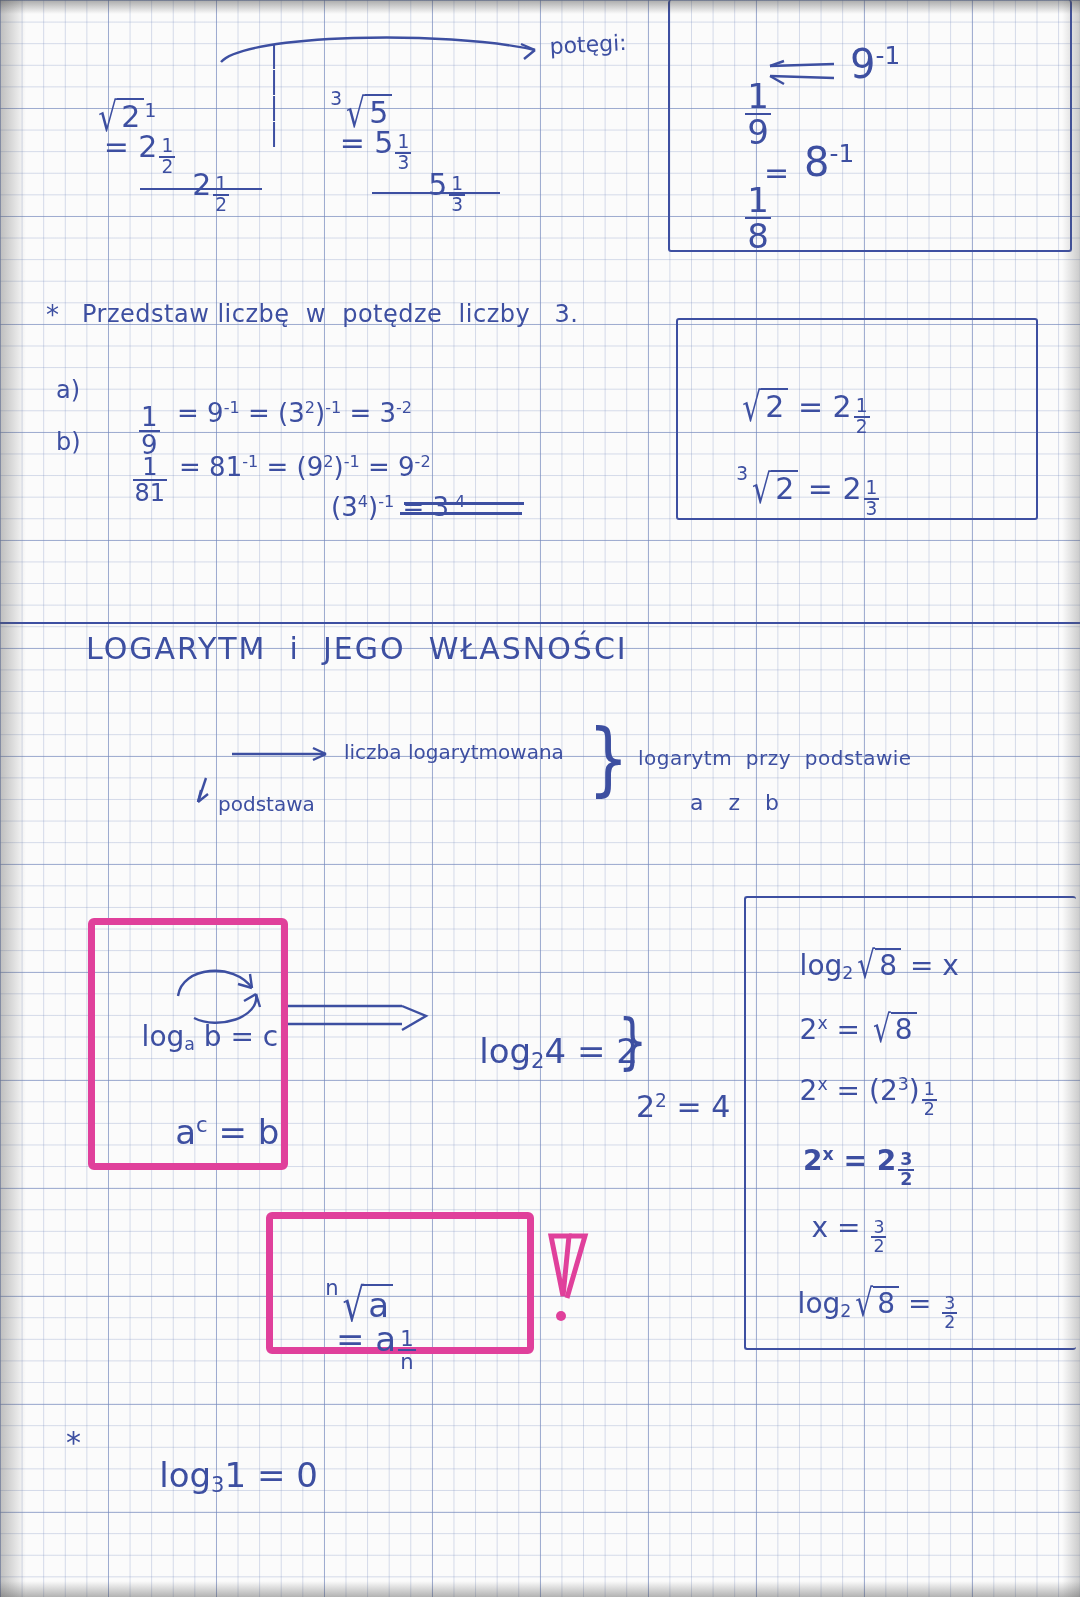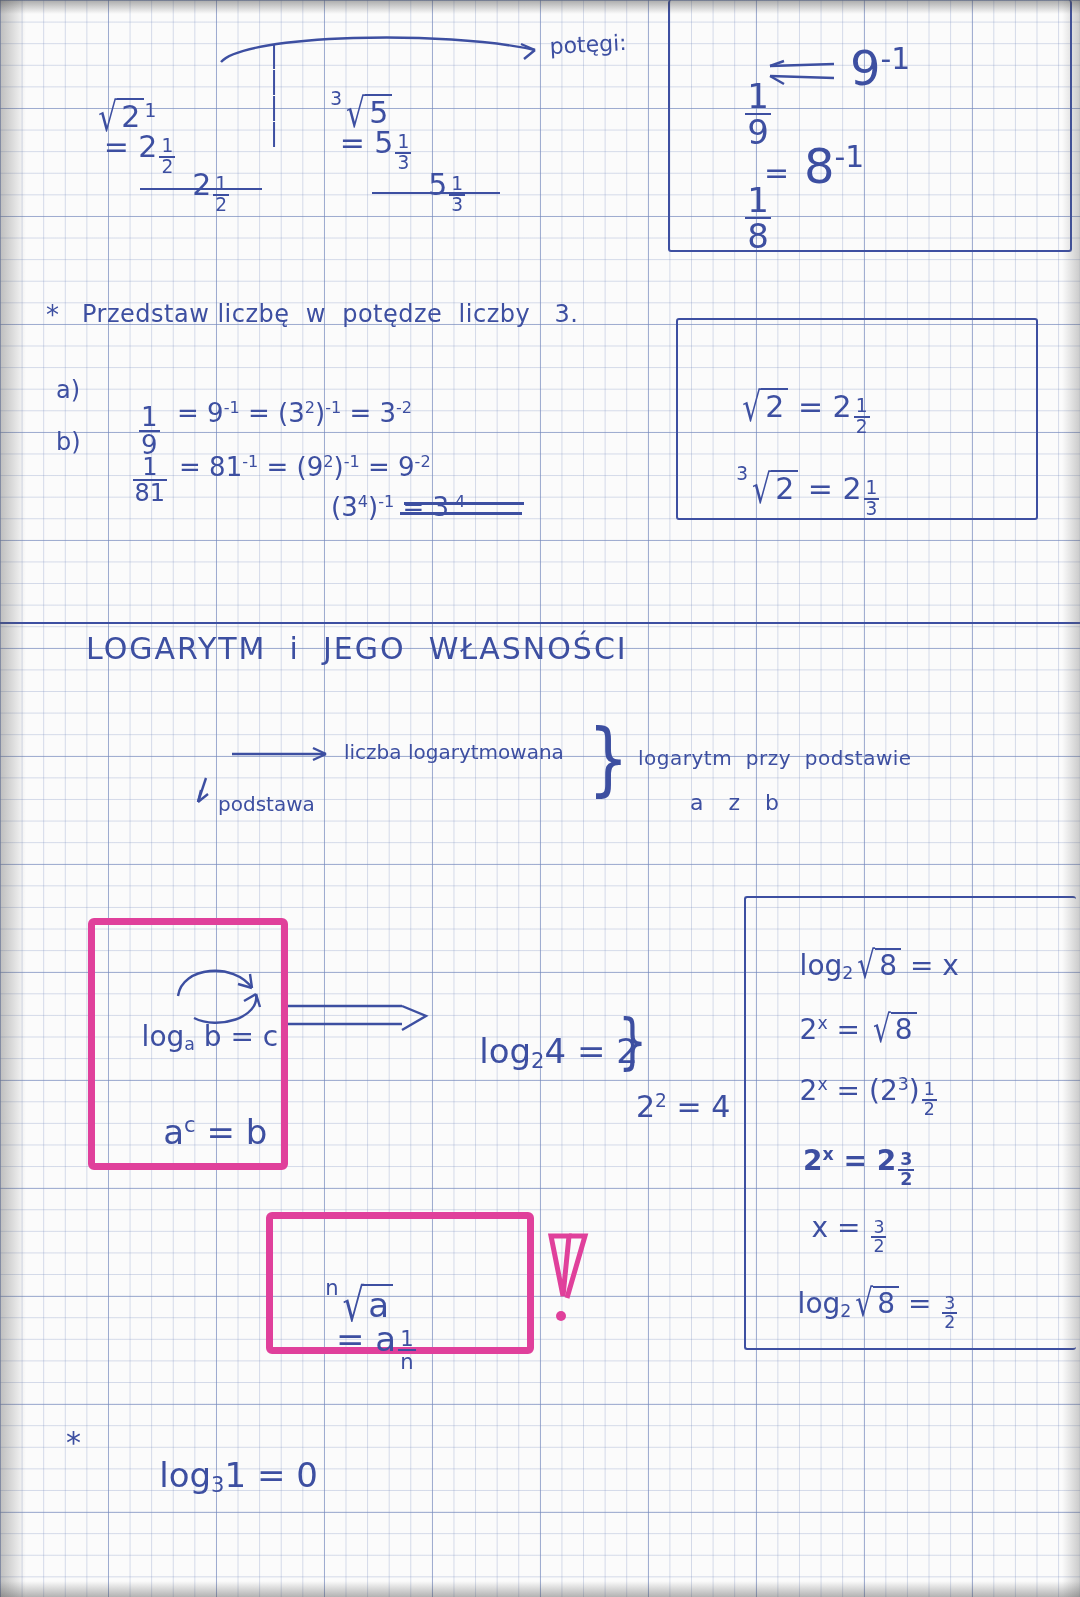--- a/index.html
+++ b/index.html
@@ -40,21 +40,21 @@
     position:absolute;
     color:#3d4fa1;
     font-family:"DejaVu Sans",sans-serif;
     white-space:pre;
     line-height:1;
   }
   .ink.pink{color:#e0409b;}
   .hw{ transform-origin:left top; }
   .s20{font-size:20px}.s22{font-size:22px}.s24{font-size:24px}
   .s26{font-size:26px}.s28{font-size:28px}.s30{font-size:30px}
-  .s34{font-size:34px}.s40{font-size:48px}
+  .s34{font-size:34px}.s40{font-size:40px}
 
   
   .frac{display:inline-flex;flex-direction:column;align-items:center;
         vertical-align:-0.45em;line-height:1;margin:0 2px;}
   .frac .num{display:block;padding:0 2px;}
   .frac .den{display:block;border-top:2px solid currentColor;padding:0 2px;}
   .frac.small{font-size:0.62em;vertical-align:0.25em;}
   .sup{font-size:0.62em;vertical-align:0.55em;}
   .sub{font-size:0.62em;vertical-align:-0.25em;}
 
@@ -177,21 +177,21 @@
   <div class="ink s28" style="left:106px;top:995px;">
     log<span class="sub">a</span> b = c
   </div>
 
   <svg style="position:absolute;left:168px;top:952px;" width="110" height="80">
     <path d="M10,44 C14,14 66,10 84,36" stroke="#3d4fa1" stroke-width="2.4" fill="none"></path>
     <path d="M84,36 l-14,-4 M84,36 l-2,-14" stroke="#3d4fa1" stroke-width="2.4" fill="none"></path>
     <path d="M88,42 C92,66 50,78 26,66" stroke="#3d4fa1" stroke-width="2.4" fill="none"></path>
     <path d="M88,42 l-12,7 M88,42 l4,13" stroke="#3d4fa1" stroke-width="2.4" fill="none"></path>
   </svg>
-  <div class="ink s34" style="left:120px;top:1080px;">
+  <div class="ink s34" style="left:132px;top:1080px;">
     a<span class="sup">c</span> = b
   </div>
 
   <svg style="position:absolute;left:284px;top:986px;" width="150" height="70">
     <path d="M4,20 L118,20 M4,38 L118,38" stroke="#3d4fa1" stroke-width="2.4" fill="none"></path>
     <path d="M118,20 L142,30 L118,44" stroke="#3d4fa1" stroke-width="2.4" fill="none"></path>
   </svg>
 
   <div class="ink s34" style="left:436px;top:1000px;">
     log<span class="sub">2</span>4 = 2

